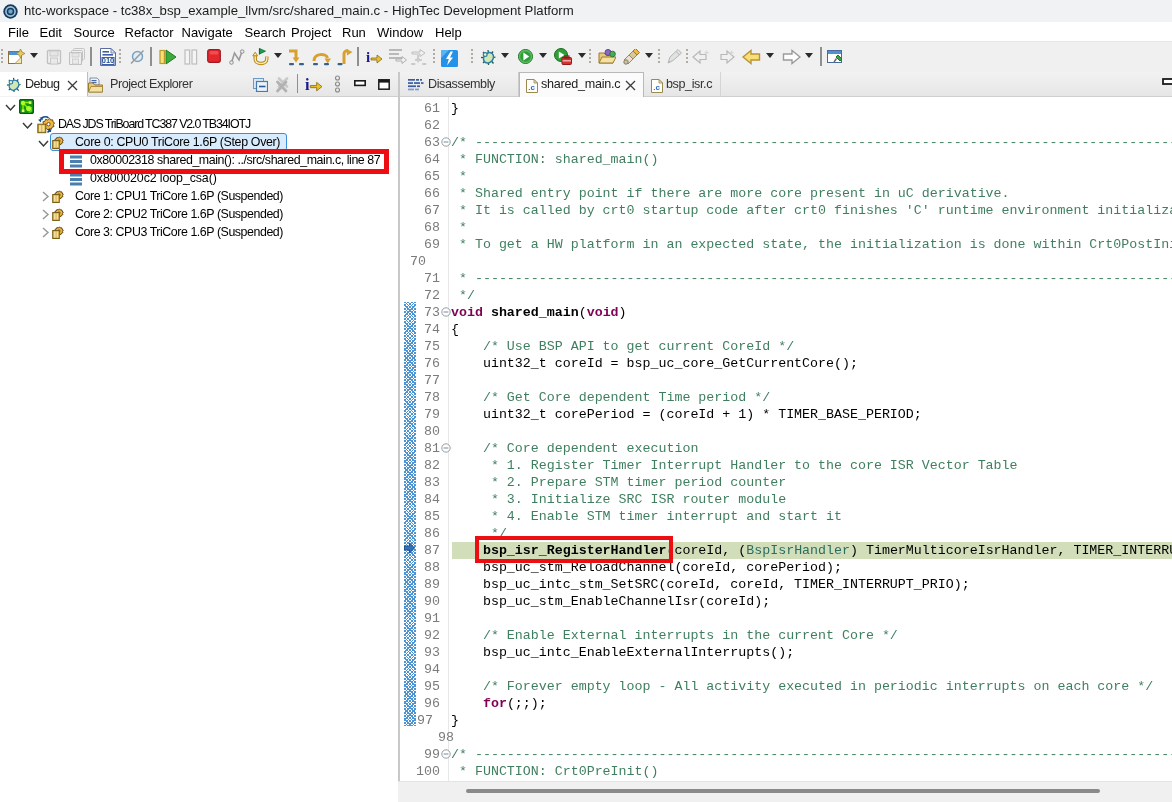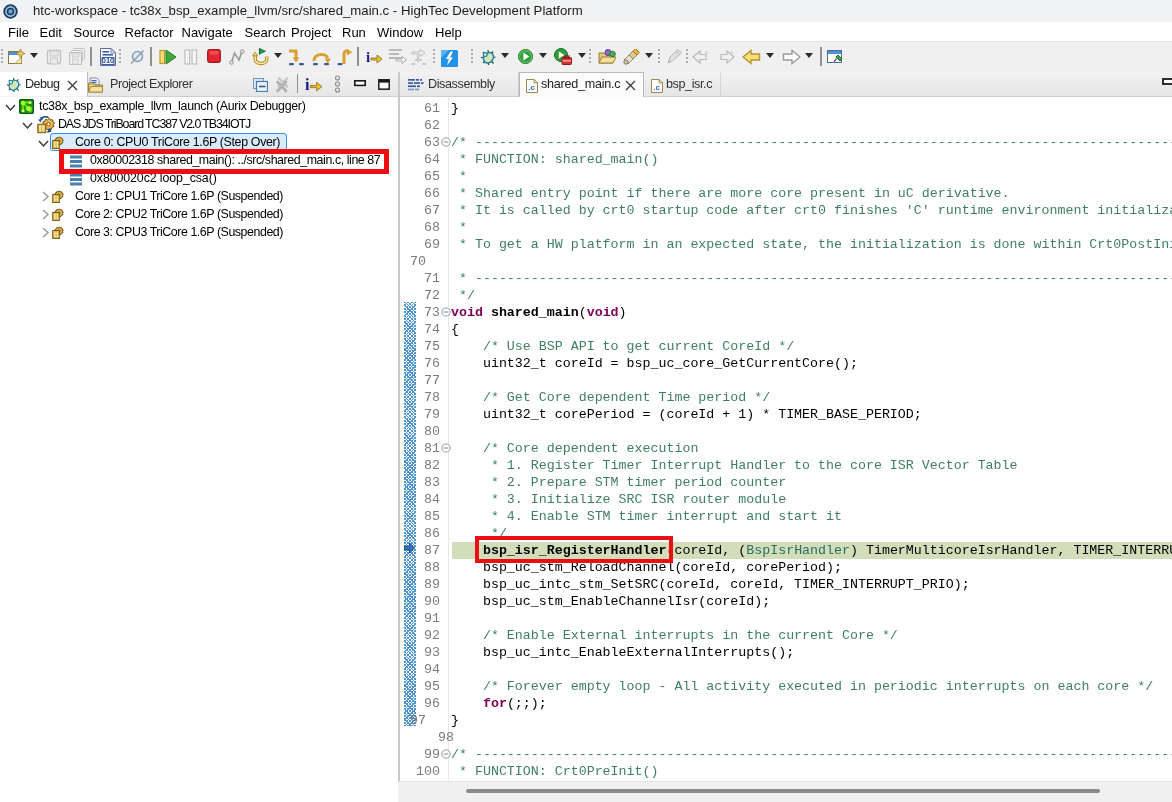--- a/index.html
+++ b/index.html
@@ -1,21 +1,21 @@
 <!DOCTYPE html>
 <html><head>
 <meta charset="utf-8">
 <style>
   * { margin:0; padding:0; box-sizing:border-box; }
   html,body { width:1172px; height:802px; overflow:hidden; background:#fff; }
   body { font-family:"Liberation Sans", sans-serif; position:relative; }
   .abs { position:absolute; }
   
   #titlebar { left:0; top:0; width:1172px; height:22px; background:#f1f2f3; }
-  #titletext { left:33px; top:3px; font-size:13.2px; color:#1b1b1b; white-space:pre; }
+  #titletext { left:24px; top:3px; font-size:13.2px; color:#1b1b1b; white-space:pre; }
   #menubar { left:0; top:22px; width:1172px; height:19px; background:#ffffff; }
   .mi { position:absolute; top:24.5px; font-size:13px; color:#000; white-space:pre; }
   #toolbar { left:0; top:41px; width:1172px; height:31px; background:#f0f0f0; border-top:1px solid #e6e6e6; }
   #tabrow { left:0; top:72px; width:1172px; height:25px; background:linear-gradient(#f2f2f2,#e6e6e6); border-bottom:1px solid #cfcfcf; }
   
   #lefttab { left:0; top:72px; width:88px; height:25px; background:#ffffff; border-right:1px solid #bdbdbd; border-bottom:1px solid #f3f3f3; }
   #lefttree { left:0; top:97px; width:398px; height:705px; background:#fff; }
   .trow { position:absolute; height:18px; font-size:12.4px; color:#000; white-space:pre; }
   
   #sash { left:398px; top:72px; width:2px; height:730px; background:#c6c8ca; }
@@ -480,21 +480,20 @@
   <rect x="0" y="0.5" width="12" height="3" fill="#4a7fae"></rect>
   <rect x="0" y="5" width="12" height="3" fill="#4a7fae"></rect>
   <rect x="0" y="9.5" width="12" height="3" fill="#4a7fae"></rect>
 </svg>
 <svg class="abs" style="left:70px;top:76px" width="13" height="13" viewBox="0 0 13 13">
   <rect x="0" y="0.5" width="12" height="3" fill="#4a7fae"></rect>
   <rect x="0" y="5" width="12" height="3" fill="#4a7fae"></rect>
   <rect x="0" y="9.5" width="12" height="3" fill="#4a7fae"></rect>
 </svg>
 
-<div class="trow" style="left:39px;top:1.5px;line-height:15px;letter-spacing:-0.3px">tc38x_bsp_example_llvm_launch (Aurix Debugger)</div>
 <div class="trow" style="left:58px;top:19.5px;line-height:15px;letter-spacing:-1.1px">DAS JDS TriBoard TC387 V2.0 TB34IOTJ</div>
 <div class="trow" style="left:75px;top:37.5px;line-height:15px;letter-spacing:-0.33px">Core 0: CPU0 TriCore 1.6P (Step Over)</div>
 <div class="trow" style="left:90px;top:55.5px;line-height:15px;letter-spacing:-0.42px">0x80002318 shared_main(): ../src/shared_main.c, line 87</div>
 <div class="trow" style="left:90px;top:73.5px;line-height:15px;letter-spacing:-0.1px">0x800020c2 loop_csa()</div>
 <div class="trow" style="left:75px;top:91.5px;line-height:15px;letter-spacing:-0.44px">Core 1: CPU1 TriCore 1.6P (Suspended)</div>
 <div class="trow" style="left:75px;top:109.5px;line-height:15px;letter-spacing:-0.44px">Core 2: CPU2 TriCore 1.6P (Suspended)</div>
 <div class="trow" style="left:75px;top:127.5px;line-height:15px;letter-spacing:-0.44px">Core 3: CPU3 TriCore 1.6P (Suspended)</div>
 </div>
 
 <div class="redbox" style="left:59px;top:149px;width:330px;height:25px"></div>
@@ -585,21 +584,21 @@
 <div class="lnum" style="left:10px;width:30px;top:444.5px;text-align:right">87</div>
 <div class="lnum" style="left:10px;width:30px;top:461.5px;text-align:right">88</div>
 <div class="lnum" style="left:10px;width:30px;top:478.5px;text-align:right">89</div>
 <div class="lnum" style="left:10px;width:30px;top:495.5px;text-align:right">90</div>
 <div class="lnum" style="left:10px;width:30px;top:512.5px;text-align:right">91</div>
 <div class="lnum" style="left:10px;width:30px;top:529.5px;text-align:right">92</div>
 <div class="lnum" style="left:10px;width:30px;top:546.5px;text-align:right">93</div>
 <div class="lnum" style="left:10px;width:30px;top:563.5px;text-align:right">94</div>
 <div class="lnum" style="left:10px;width:30px;top:580.5px;text-align:right">95</div>
 <div class="lnum" style="left:10px;width:30px;top:597.5px;text-align:right">96</div>
-<div class="lnum" style="left:10px;width:30px;top:614.5px;text-align:left">97</div>
+<div class="lnum" style="left:10px;width:30px;top:614.5px;text-align:center">97</div>
 <div class="lnum" style="left:24px;width:30px;top:631.5px;text-align:right">98</div>
 <div class="lnum" style="left:10px;width:30px;top:648.5px;text-align:right">99</div>
 <div class="lnum" style="left:10px;width:30px;top:665.5px;text-align:right">100</div>
 <svg class="abs" style="left:40.5px;top:39.5px" width="10" height="10" viewBox="0 0 10 10">
       <circle cx="5" cy="5" r="4.2" fill="#fdfdfd" stroke="#88949e" stroke-width="0.9"></circle>
       <line x1="2.6" y1="5" x2="7.4" y2="5" stroke="#6e7e8e" stroke-width="0.9"></line>
     </svg>
 <svg class="abs" style="left:40.5px;top:209.5px" width="10" height="10" viewBox="0 0 10 10">
       <circle cx="5" cy="5" r="4.2" fill="#fdfdfd" stroke="#88949e" stroke-width="0.9"></circle>
       <line x1="2.6" y1="5" x2="7.4" y2="5" stroke="#6e7e8e" stroke-width="0.9"></line>

